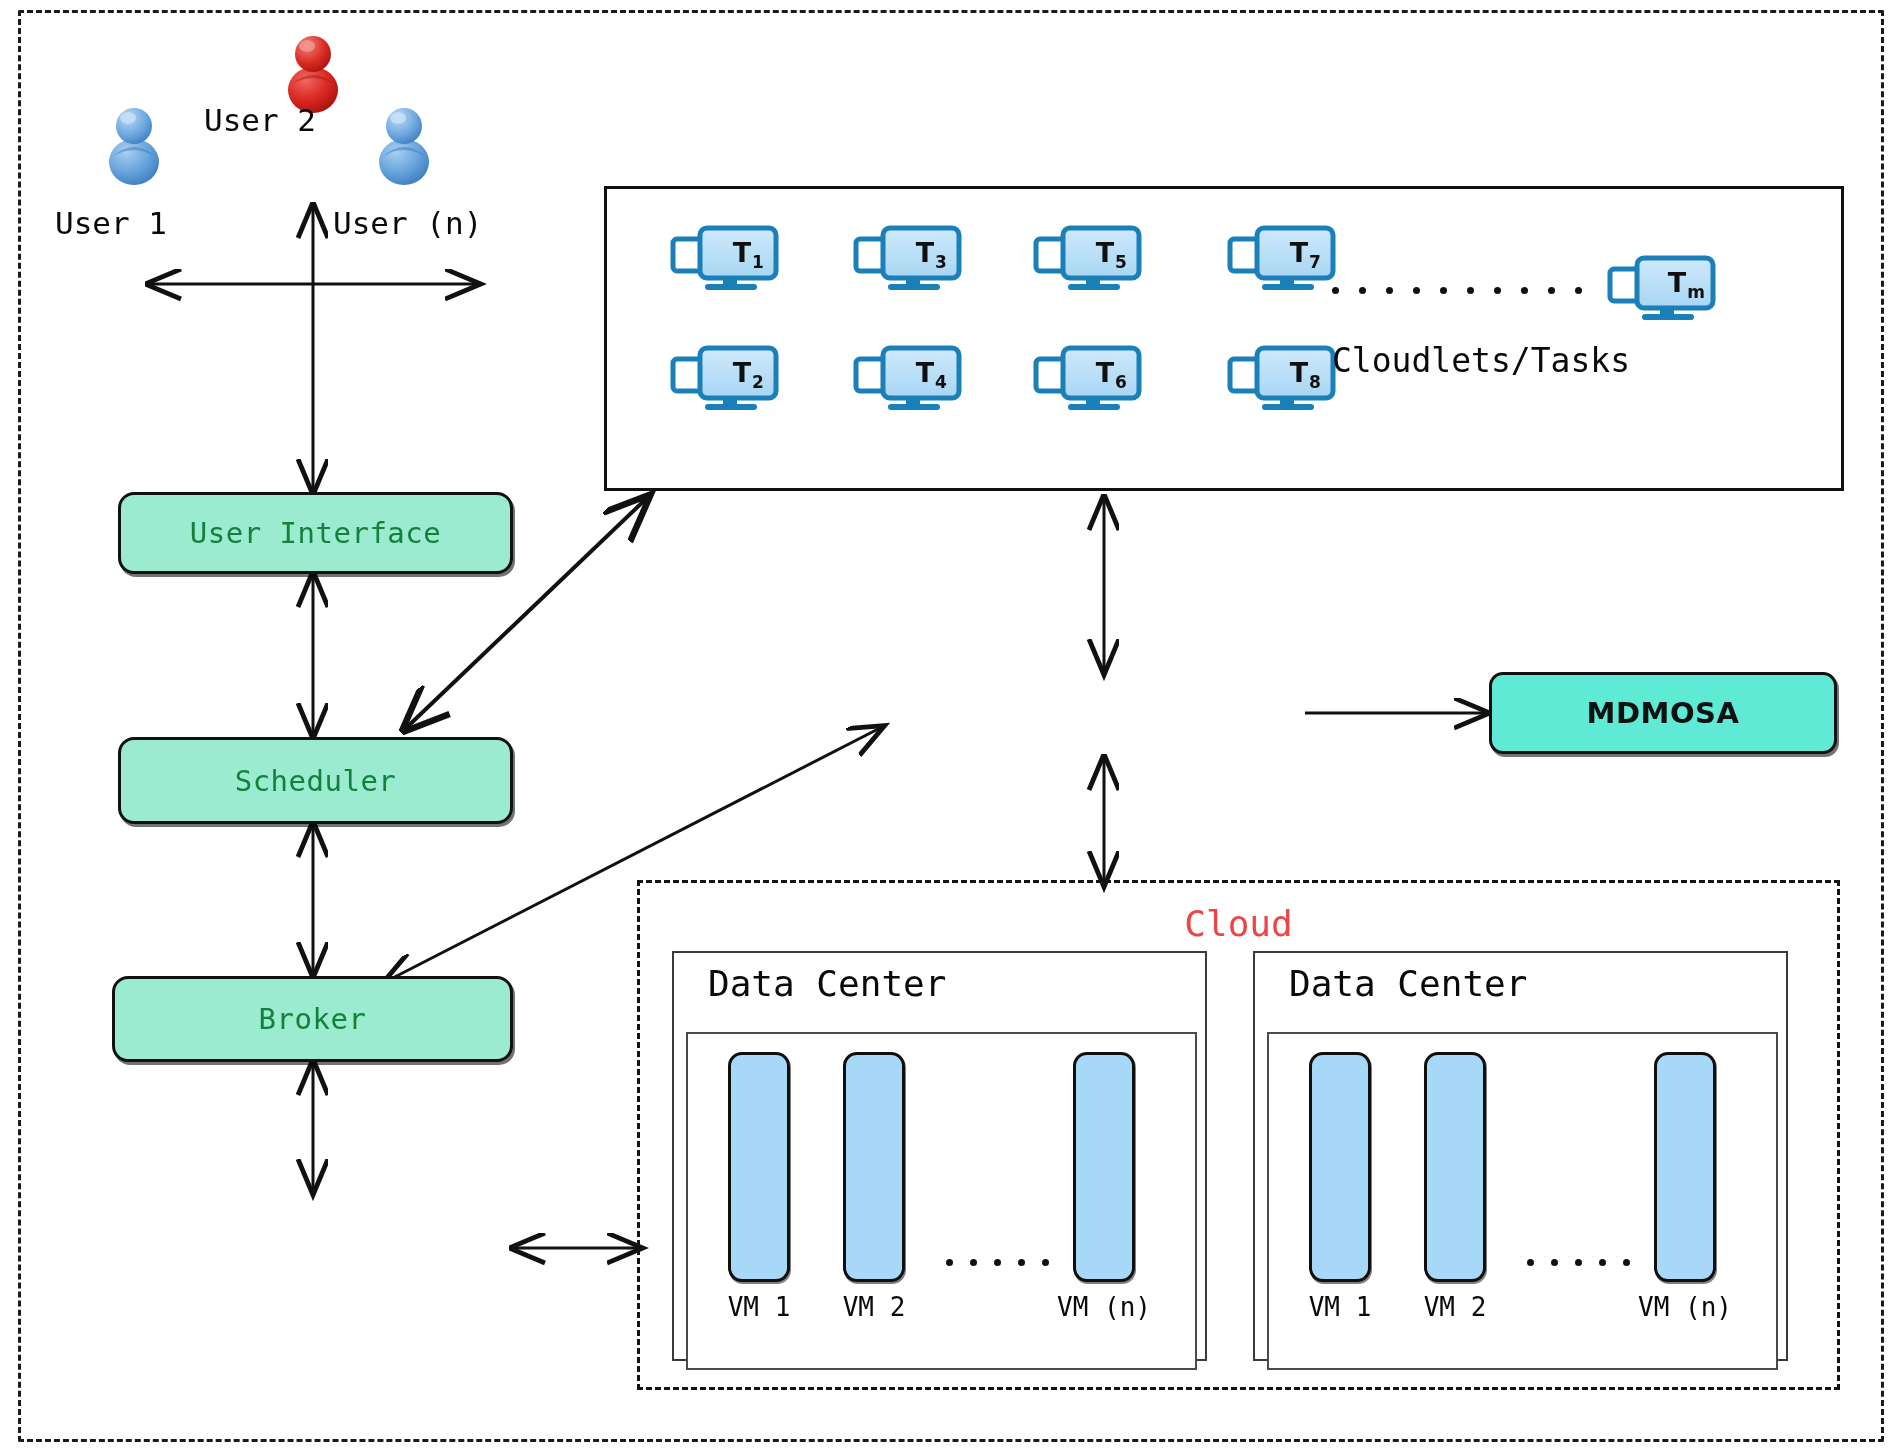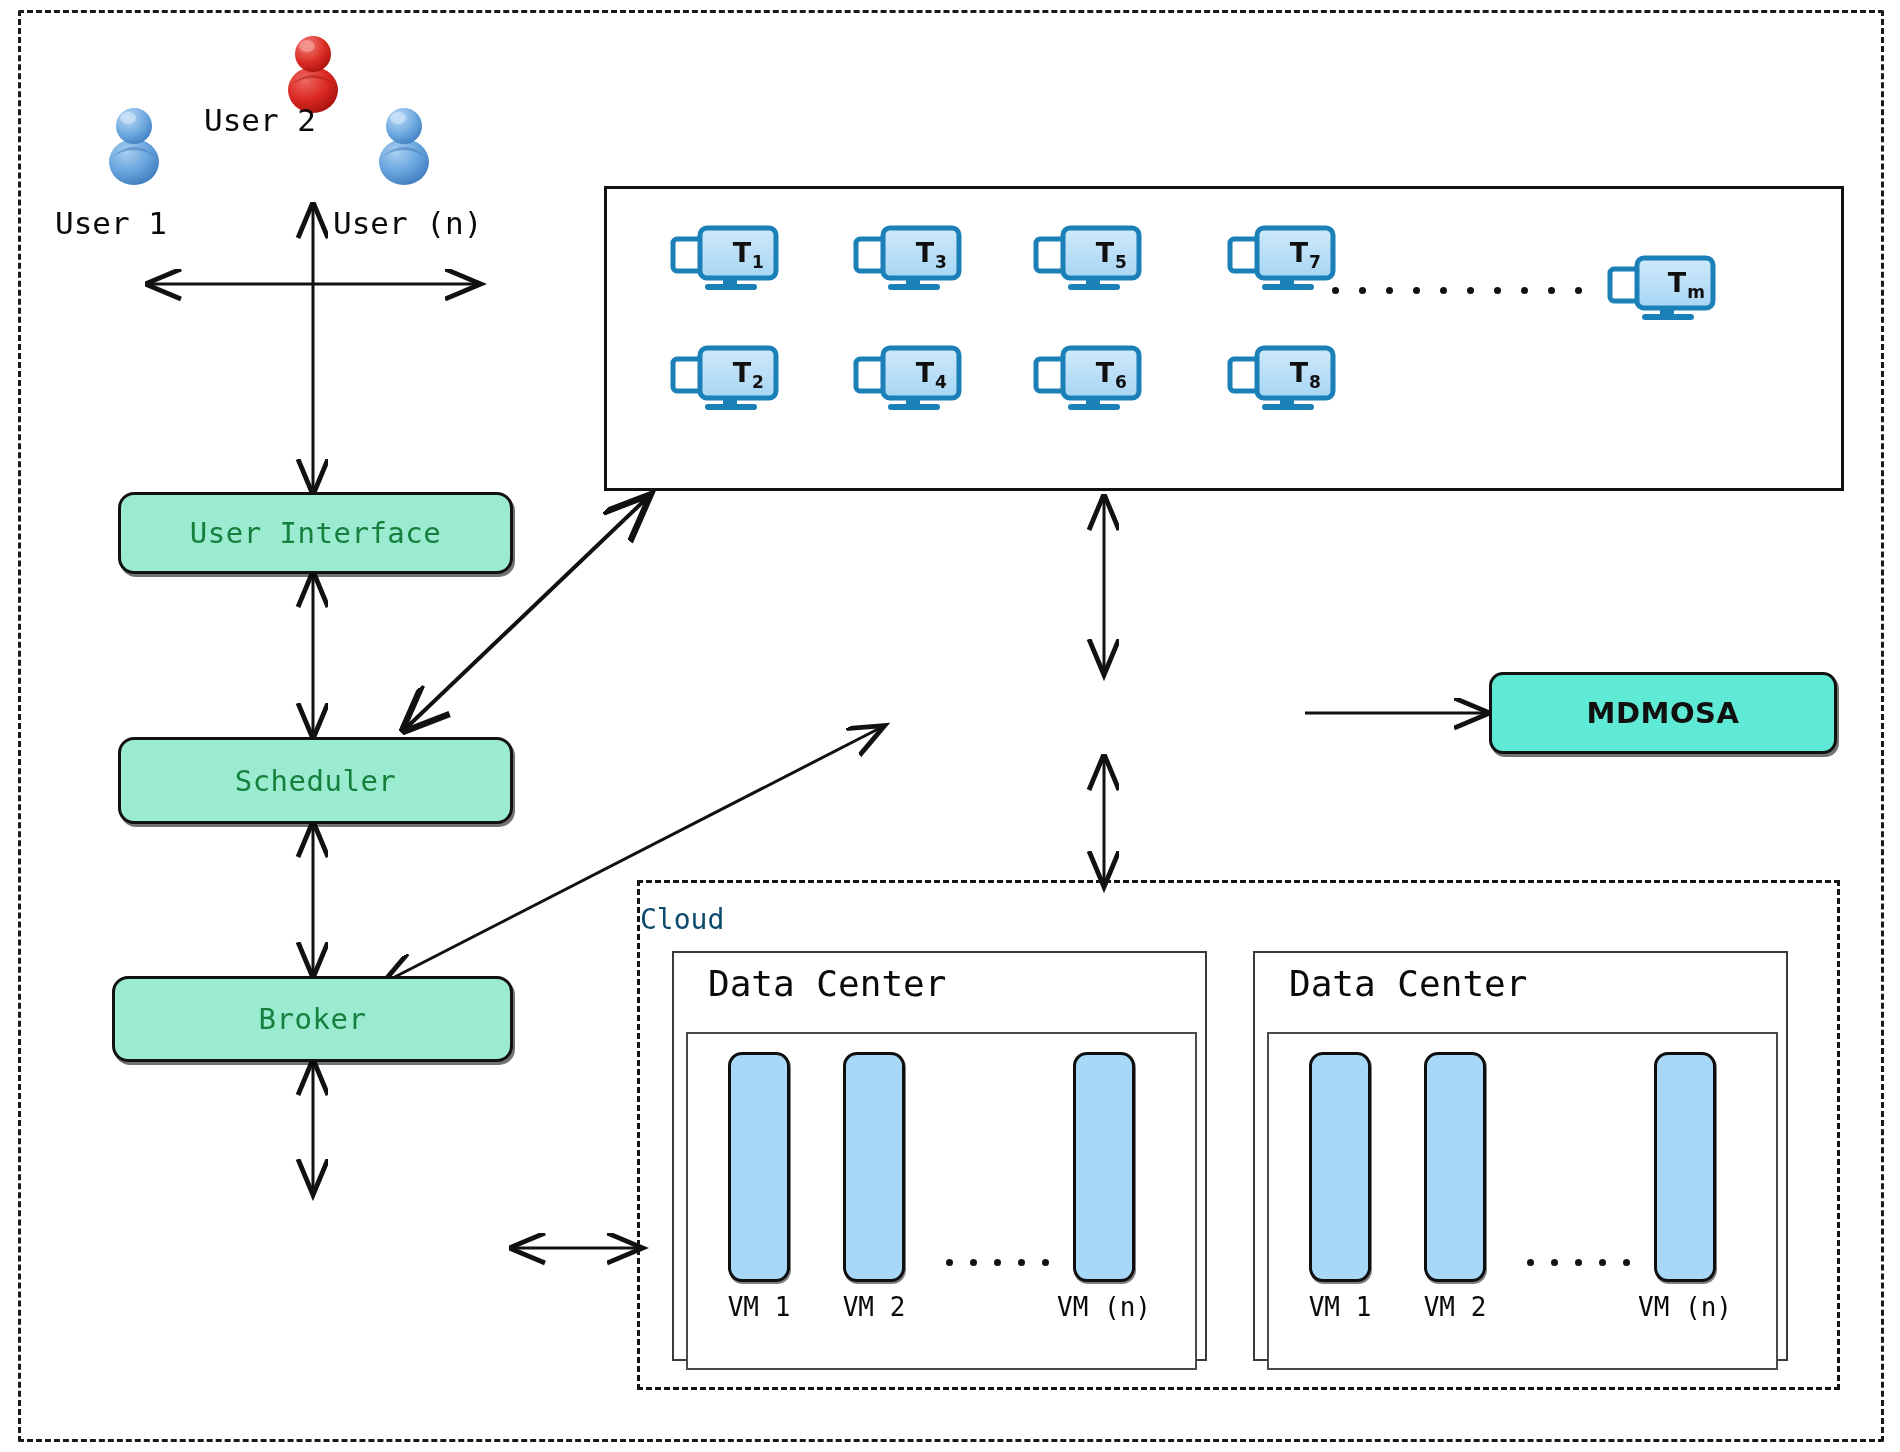--- a/index.html
+++ b/index.html
@@ -117,22 +117,23 @@
   .cloud-box {
     position: absolute;
     left: 637px; top: 880px;
     width: 1203px; height: 510px;
     border: 3px dashed #141414;
   }
   .cloud-title {
     position: absolute;
     left: 0; right: 0;
     top: 20px;
-    font-size: 28px;
-    color: #0c4a6e;
+    text-align: center;
+    font-size: 36px;
+    color: #ef4444;
   }
   .dc-box {
     position: absolute;
     top: 68px;
     width: 535px; height: 410px;
     border: 2px solid #3a3a3a;
     background: #ffffff;
   }
   .dc-title {
     position: absolute;
@@ -385,20 +386,21 @@
       <svg viewBox="0 0 112 78" width="112" height="78">
         <rect x="3" y="18" width="38" height="32" rx="4" fill="#ffffff" stroke="#1B7FB8" stroke-width="5"></rect>
         <rect x="30" y="7" width="76" height="50" rx="7" fill="url(#tg)" stroke="#1B7FB8" stroke-width="5"></rect>
         <rect x="53" y="56" width="14" height="7" fill="#1B7FB8"></rect>
         <rect x="35" y="63" width="52" height="6" rx="3" fill="#1B7FB8"></rect>
         <text x="70" y="41" font-family="DejaVu Sans, sans-serif" font-size="27" font-weight="bold" fill="#101010" text-anchor="middle">T</text>
         <text x="89" y="47" font-family="DejaVu Sans, sans-serif" font-size="17" font-weight="bold" fill="#101010" text-anchor="middle">m</text>
       </svg>
     </div>
 
+    <div class="tasks-caption" style="left:725px; top:152px;">Cloudlets/Tasks</div>
   </div>
 
   <div class="cloud-box">
     <div class="cloud-title">Cloud</div>
 
     <div class="dc-box" style="left:32px;">
       <div class="dc-title">Data Center</div>
       <div class="dc-inner">
         <div class="vm" style="left:40px;"></div>
         <div class="vm-label" style="left:20px; width:102px;">VM 1</div>

